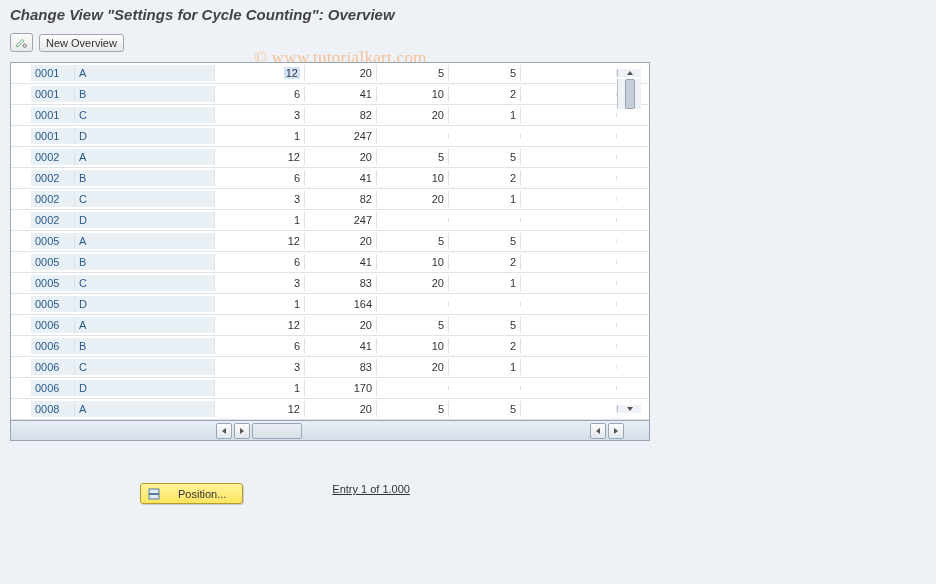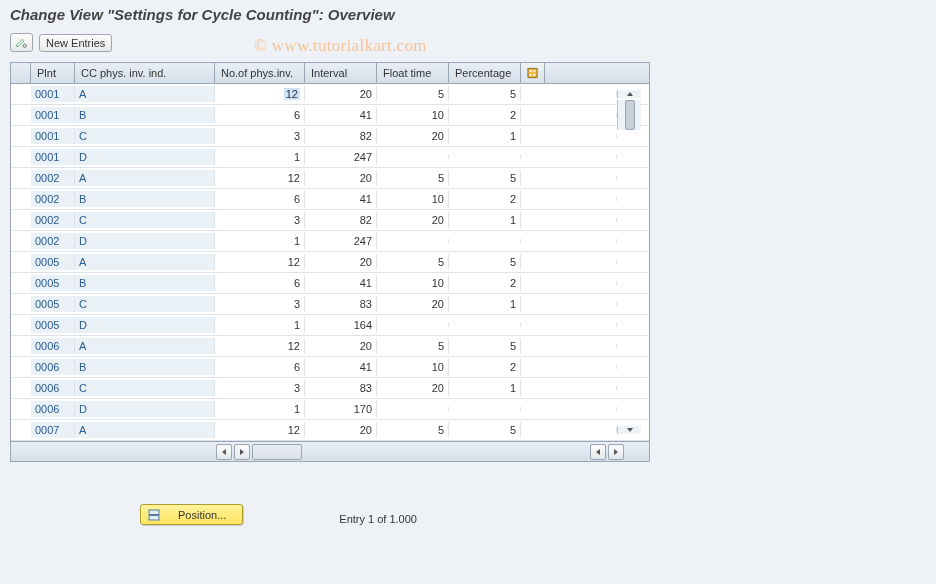--- a/index.html
+++ b/index.html
@@ -29,66 +29,48 @@
     .row .ncell { background:#fff; justify-content:flex-end; color:#333; overflow:hidden; }
     .row .ncell span { white-space:nowrap; }
     .row .scroll-cell { width:24px; min-width:24px; background:#eef2f6; border-left:1px solid #b8c2cc; display:flex; align-items:center; justify-content:center; }
     .row:first-child .ncell.col-num span { background:#cfe2f7; padding:0 2px; }
     .vscroll-btn svg { width:8px; height:8px; }
     .grid-footer { display:flex; align-items:center; background:linear-gradient(#e8eef5,#d5dfe9); border-top:1px solid #9aa6b3; height:20px; }
     .grid-footer .spacer { flex:1; }
     .hbtn { width:16px; height:16px; border:1px solid #9aa6b3; background:linear-gradient(#fcfcfc,#e3e8ed); margin:0 1px; display:inline-flex; align-items:center; justify-content:center; border-radius:2px; }
     .hbtn svg { width:8px; height:8px; }
     .htrack { width:50px; height:16px; border:1px solid #9aa6b3; background:linear-gradient(#e9eef3,#d9e0e7); margin:0 1px; border-radius:2px; }
-    .footer-area { display:flex; align-items:flex-end; gap:26px; padding:40px 0 0 140px; }
+    .footer-area { display:flex; align-items:flex-start; gap:19px; padding:40px 0 0 140px; }
     .position-btn { display:inline-flex; align-items:center; gap:18px; padding:3px 16px 3px 6px; background:linear-gradient(#fff39c,#ffe55f); border:1px solid #b39b2f; border-radius:3px; font-size:11px; color:#333; box-shadow:1px 1px 0 rgba(0,0,0,0.15); cursor:pointer; }
     .position-btn .icon svg { width:12px; height:12px; }
-    .entry-label { font-size:11px; color:#333; padding-left:70px; }
-    .watermark { position:absolute; top:36px; left:254px; color:rgba(255,140,40,0.45); font-size:17px; letter-spacing:0.3px; font-family:Georgia,serif; pointer-events:none; }
+    .entry-label { font-size:11px; color:#333; padding-left:70px;text-decoration:underline; }
+    .watermark { position:absolute; top:48px; left:254px; color:rgba(255,140,40,0.45); font-size:17px; letter-spacing:0.3px; font-family:Georgia,serif; pointer-events:none; }
   </style>
 </head>
 <body>
 
 <div class="page-title">Change View "Settings for Cycle Counting": Overview</div>
 
 <div class="toolbar">
   <span class="tbutton" style="padding:2px 4px;">
     <span class="icon">
       <svg viewBox="0 0 16 16">
           <path d="M2 11 L9 4 L11 6 L4 13 L2 13 Z" fill="none" stroke="#4a6" stroke-width="1"></path>
           <circle cx="12" cy="12" r="2" fill="none" stroke="#555"></circle>
         </svg>
     </span>
   </span>
   <span class="tbutton">
-    <span>New Entries</span>
+    <span>New Overview</span>
   </span>
 </div>
 
 <div class="watermark">© www.tutorialkart.com</div>
 
 <div class="grid-wrap">
-  <div class="grid-header">
-    <div class="sel-col"></div>
-    <div class="cell col-plant">Plnt</div>
-    <div class="cell col-cc">CC phys. inv. ind.</div>
-    <div class="cell col-num">No.of phys.inv.</div>
-    <div class="cell col-int">Interval</div>
-    <div class="cell col-float">Float time</div>
-    <div class="cell col-pct">Percentage</div>
-    <div class="cell col-right config-col">
-      <svg viewBox="0 0 12 12">
-          <rect x="1" y="1" width="10" height="10" fill="#f4b73f" stroke="#8a6a1f"></rect>
-          <rect x="3" y="3" width="2" height="2" fill="#fff"></rect>
-          <rect x="7" y="3" width="2" height="2" fill="#fff"></rect>
-          <rect x="3" y="7" width="2" height="2" fill="#fff"></rect>
-          <rect x="7" y="7" width="2" height="2" fill="#fff"></rect>
-        </svg>
-    </div>
-  </div>
   <div class="grid-body" id="grid-body">
       <div class="row">
         <div class="sel-cell"></div>
         <div class="cell kcell col-plant">
           <span>0001</span>
         </div>
         <div class="cell kcell col-cc">
           <span>A</span>
         </div>
         <div class="cell ncell col-num">
@@ -453,21 +435,21 @@
         </div>
         <div class="cell ncell col-pct">
           <span></span>
         </div>
         <div class="cell ncell col-right"></div>
         <div class="scroll-cell vscroll-btn"></div>
       </div>
       <div class="row">
         <div class="sel-cell"></div>
         <div class="cell kcell col-plant">
-          <span>0007</span>
+          <span>0008</span>
         </div>
         <div class="cell kcell col-cc">
           <span>A</span>
         </div>
         <div class="cell ncell col-num">
           <span>12</span>
         </div>
         <div class="cell ncell col-int">
           <span>20</span>
         </div>

